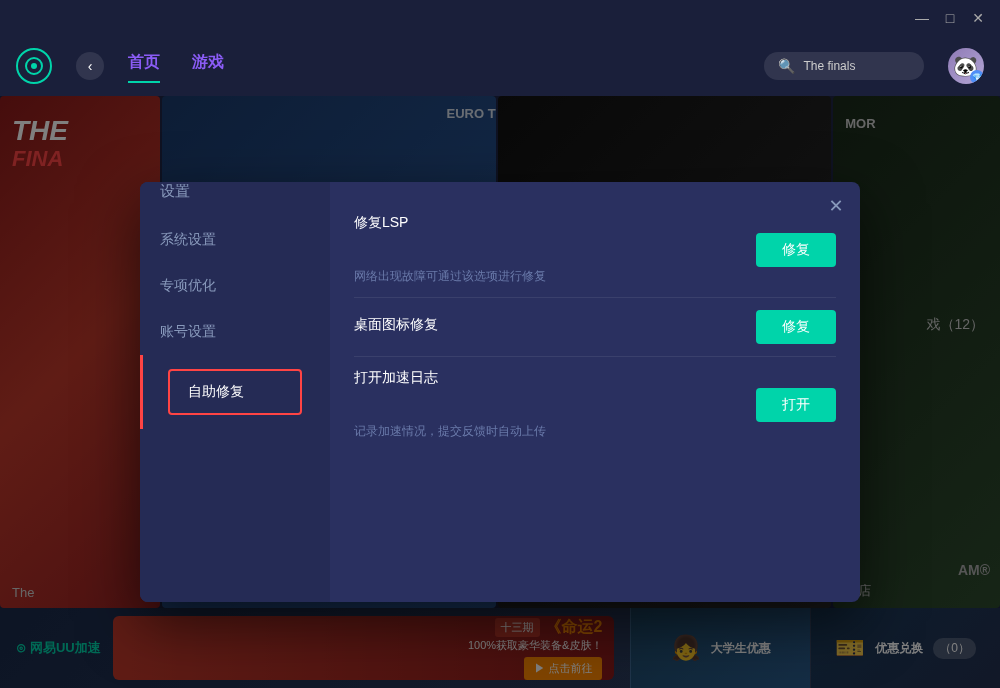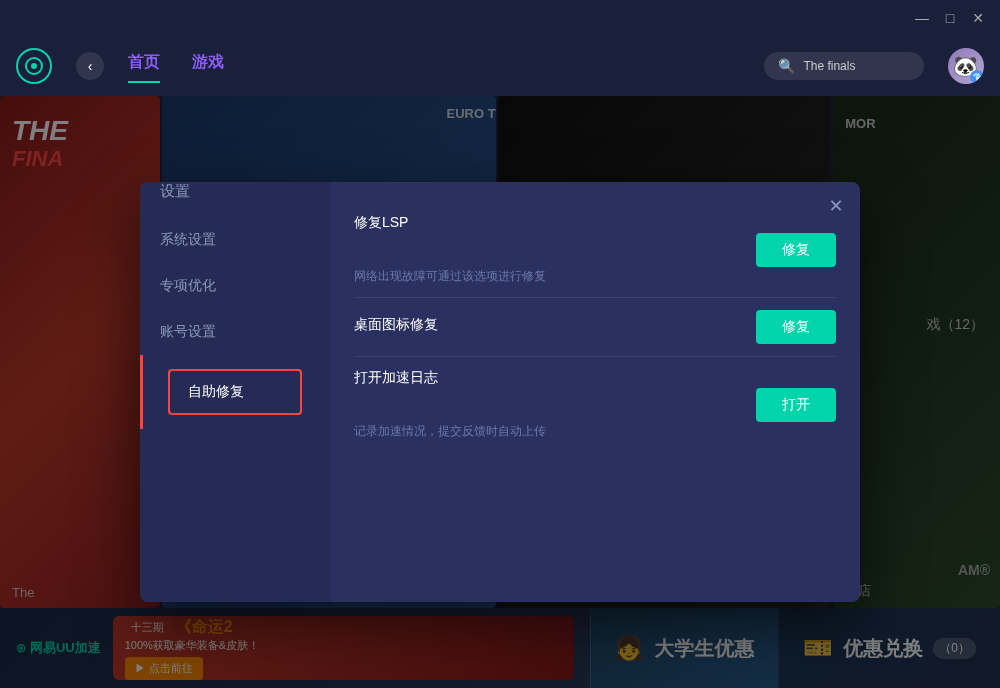--- a/index.html
+++ b/index.html
@@ -227,21 +227,21 @@
       font-weight: bold;
       white-space: nowrap;
     }
     .promo-banner {
       flex: 1;
       background: linear-gradient(90deg, #c0392b, #8b1a1a);
       height: 64px;
       border-radius: 6px;
       display: flex;
       flex-direction: column;
-      align-items: flex-start;
+      align-items: flex-end;
       justify-content: center;
       padding: 8px 12px;
       position: relative;
     }
     .promo-title {
       color: #ff8800;
       font-size: 16px;
       font-weight: bold;
     }
     .promo-badge {
@@ -282,21 +282,21 @@
     }
     .bottom-action-btn.student {
       background: linear-gradient(135deg, #1e4a6a, #2a5a8a);
       min-width: 180px;
     }
     .bottom-action-btn.coupon {
       background: linear-gradient(135deg, #1a3a5a, #243050);
       min-width: 180px;
     }
     .btn-icon { font-size: 24px; }
-    .btn-text { color: #fff; font-size: 20px; font-weight: bold; }
+    .btn-text { color: #fff; font-size: 12px; font-weight: bold; }
     .btn-badge {
       background: rgba(255,255,255,0.2);
       color: #fff;
       font-size: 12px;
       padding: 2px 6px;
       border-radius: 10px;
     }
 
     
     .overlay {

